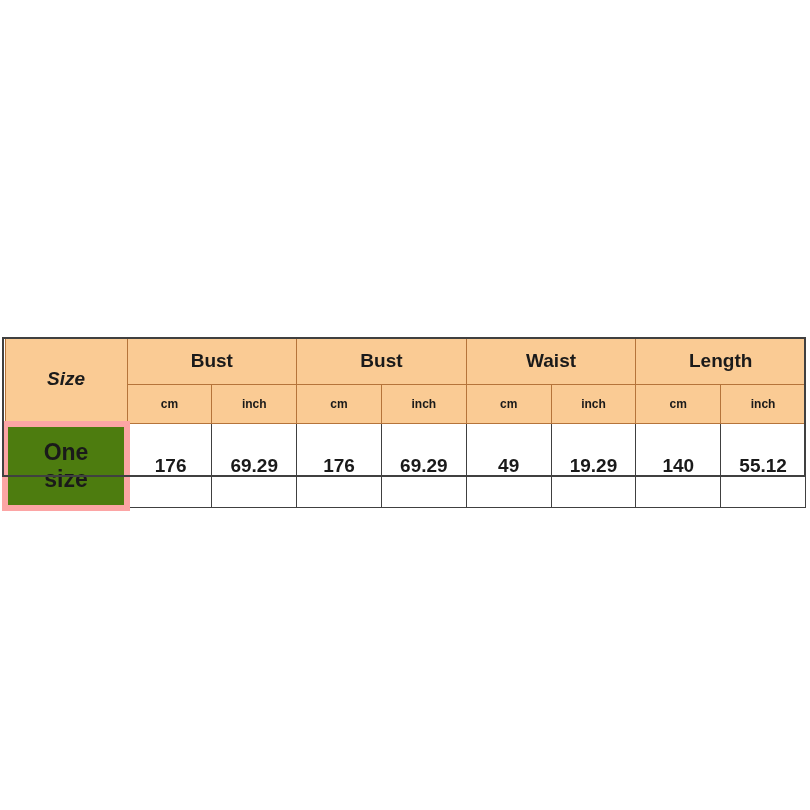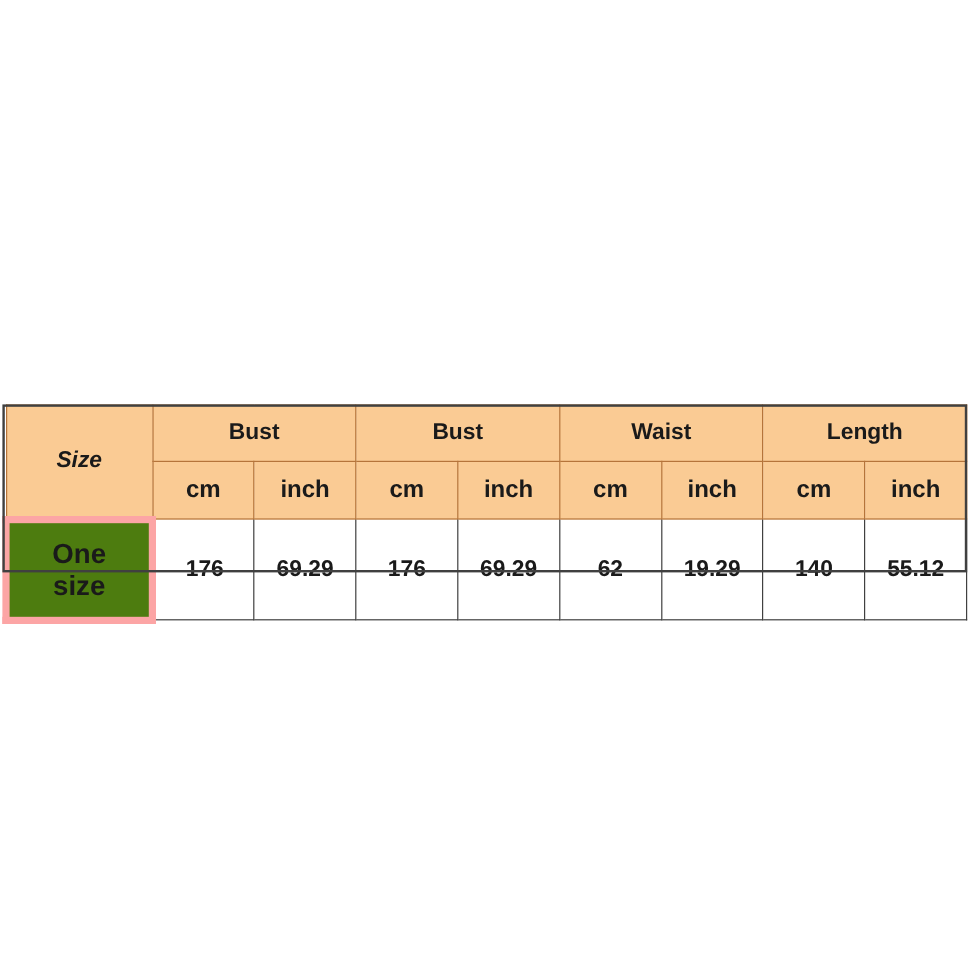--- a/index.html
+++ b/index.html
@@ -47,21 +47,21 @@
   }
   .hdr-size {
     background: #facb94;
     border: 1px solid #b5743a;
     font-size: 19px;
     font-style: italic;
   }
   .hdr-unit {
     background: #facb94;
     border: 1px solid #b5743a;
-    font-size: 20px;
+    font-size: 12px;
   }
 
   
   .data {
     background: #ffffff;
     border: 1px solid #404040;
     font-size: 19px;
     margin-top: 32px;
   }
   .data-size {
@@ -129,21 +129,21 @@
 
       <tr>
         <td class="data-size">One size</td>
 
         <td class="data">176</td>
         <td class="data">69.29</td>
 
         <td class="data">176</td>
         <td class="data">69.29</td>
 
-        <td class="data">62</td>
+        <td class="data">49</td>
         <td class="data">19.29</td>
 
         <td class="data">140</td>
         <td class="data">55.12</td>
       </tr>
     </tbody>
   </table>
 
   <div id="outer-frame"></div>
 </div>

